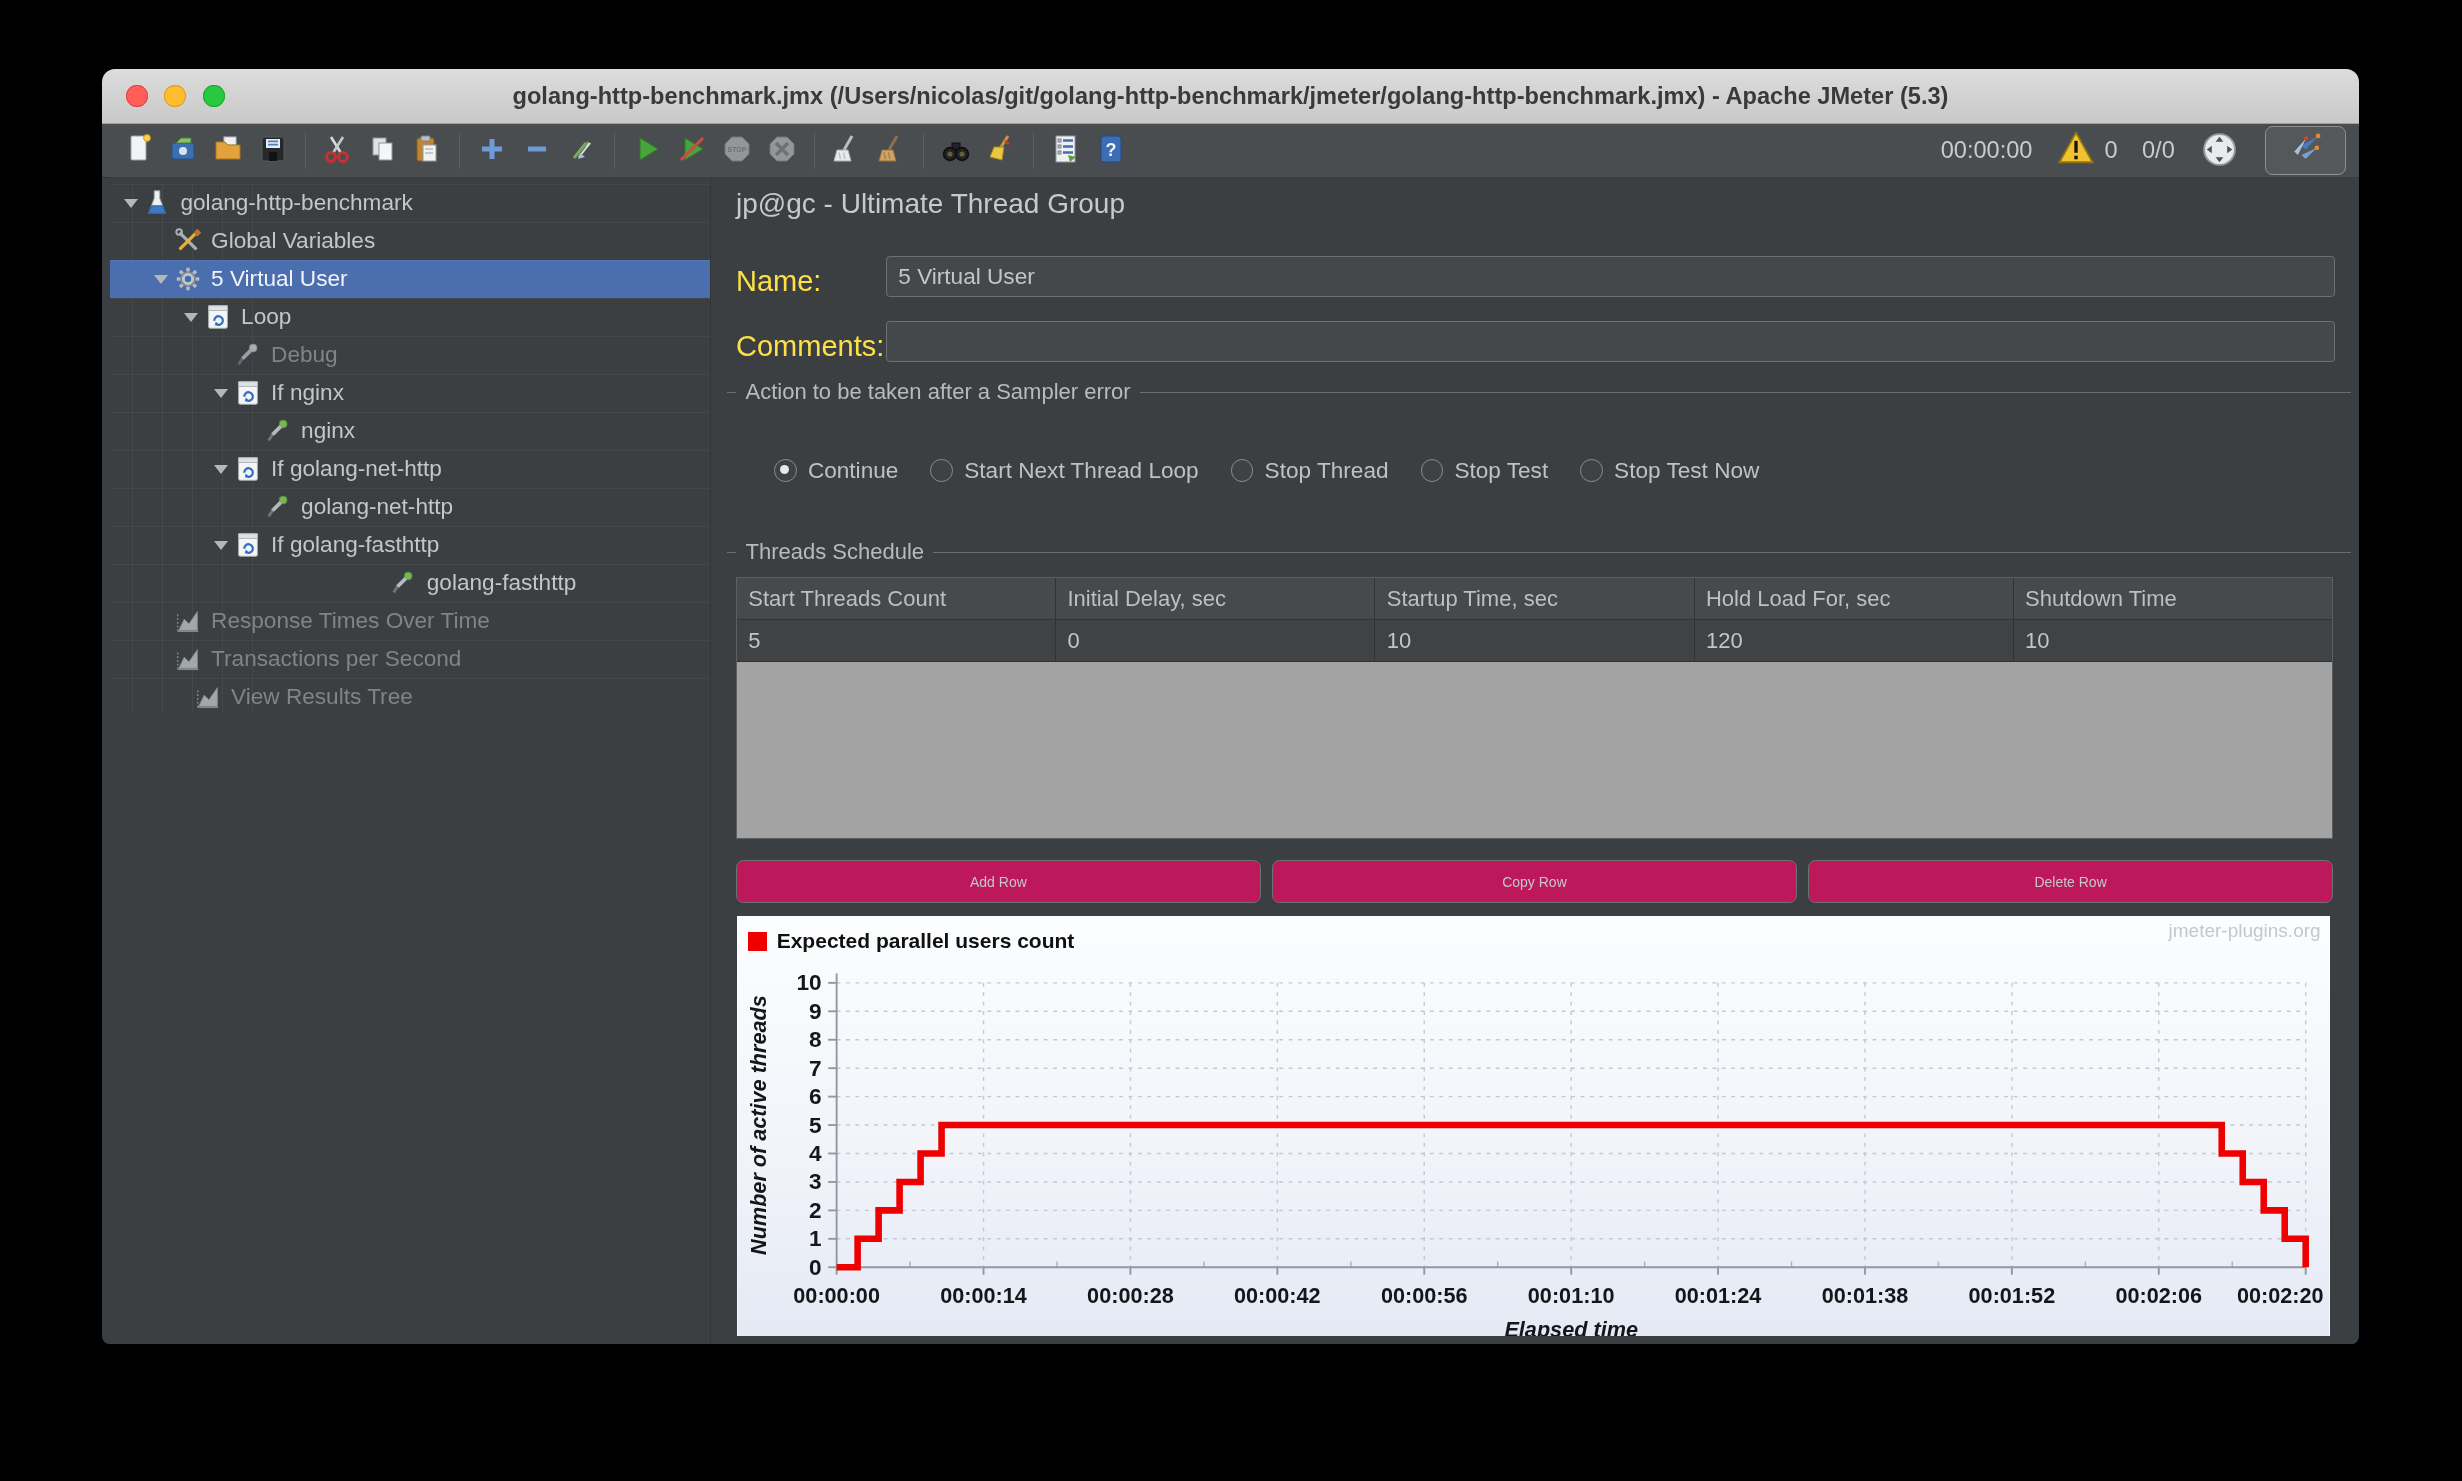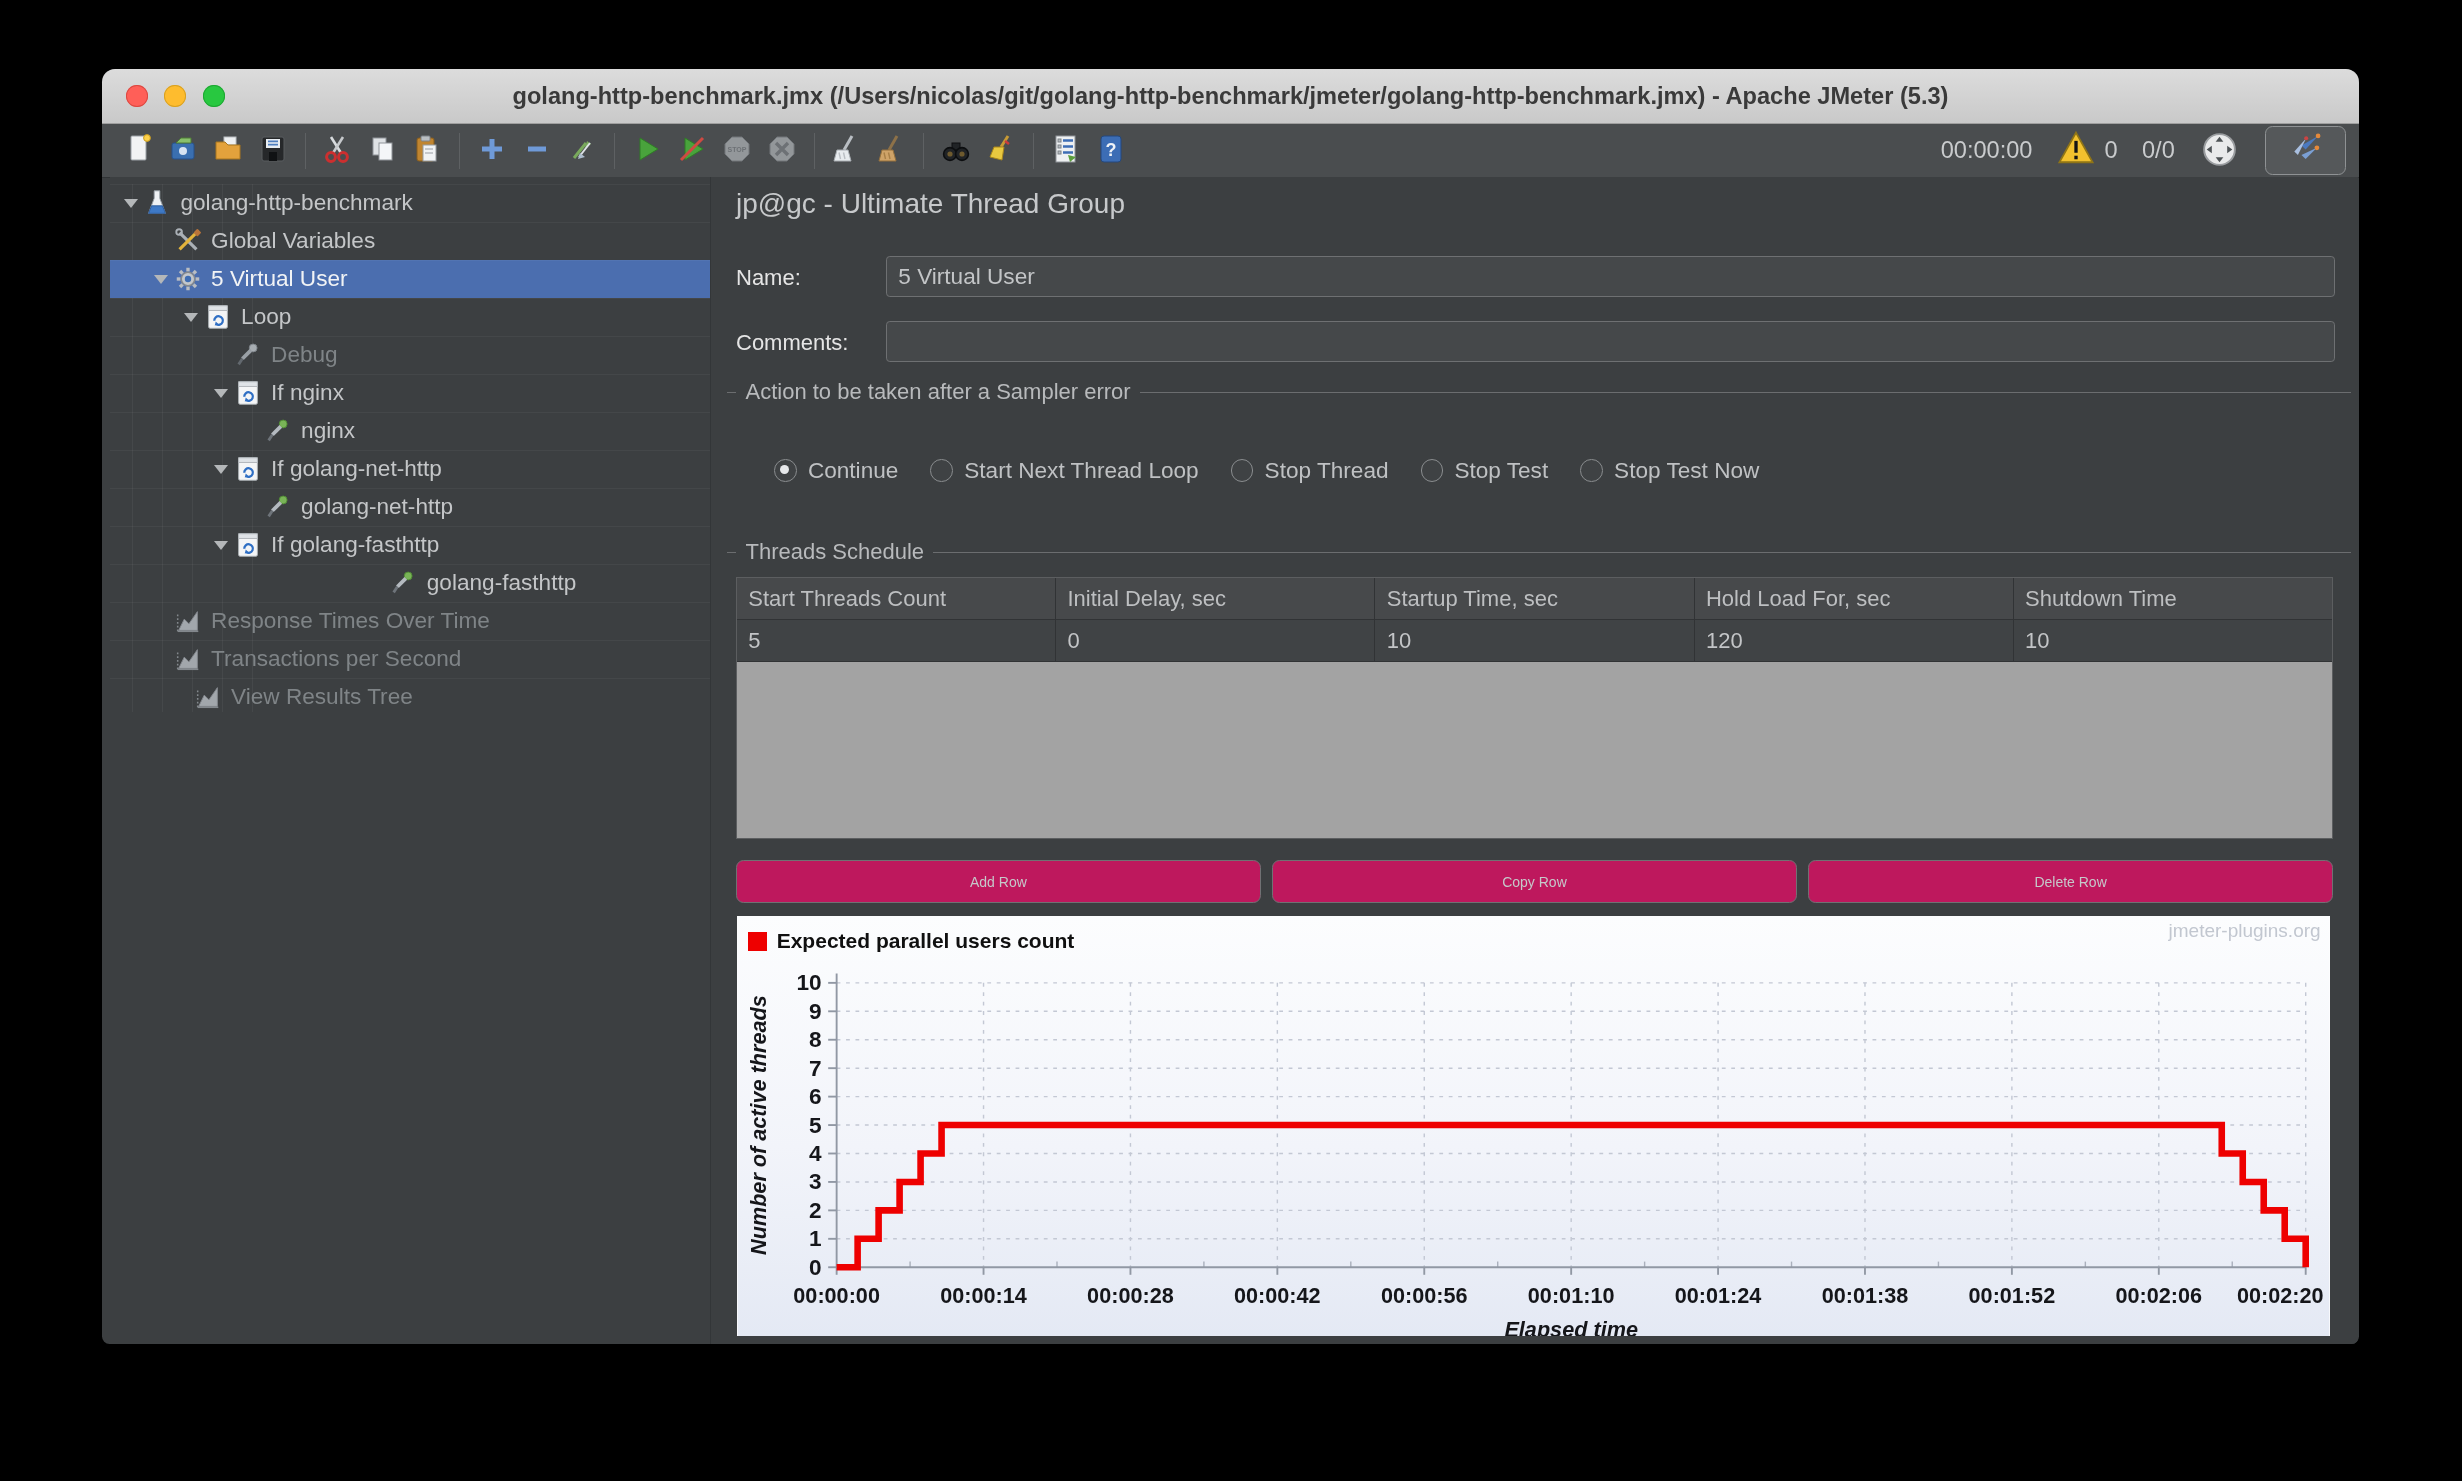--- a/index.html
+++ b/index.html
@@ -41,21 +41,21 @@
   .tree-row .t-label{font-size:22.6px;color:#c4c6c8;white-space:nowrap;}
   .tree-row.selected .t-label{color:#f1f3f5;}
   .tree-row.disabled .t-label{color:#7f8487;}
   
   .splitter{position:absolute;left:608px;top:108px;width:11.3px;bottom:0;background:#3c3f41;
     border-left:0.9px solid #333638;border-right:0.9px solid #333638;}
   .splitter .grip{position:absolute;left:-1.9px;top:577px;color:#8b8e90;font-size:28px;letter-spacing:-3.8px;}
   
   .main{position:absolute;left:619px;top:108px;width:1637px;bottom:0;background:#3c3f41;}
   .panel-title{position:absolute;left:15px;top:11.3px;font-size:28px;font-weight:500;color:#c7c9cb;}
-  .field-row label{position:absolute;left:15px;font-size:22px;color:#e5e5e5;}
+  .field-row label{position:absolute;left:15px;font-size:29px;color:#fde047;}
   .lbl-name{top:88px;}
   .lbl-comments{top:153px;}
   .text-input{position:absolute;left:165px;width:1449px;height:41px;box-sizing:border-box;
     background:#45484a;border:0.9px solid #6e7072;border-radius:3.8px;color:#c3c5c7;
     font-size:22.6px;padding:0 11.3px;font-family:"Liberation Sans",sans-serif;outline:none;}
   .inp-name{top:79px;}
   .inp-comments{top:144px;}
   .group-title{position:absolute;left:5.7px;right:7.5px;display:flex;align-items:center;gap:9.4px;
     font-size:22px;color:#b8babc;white-space:nowrap;}
   .group-title::before{content:"";width:9.4px;height:0.9px;background:#6b6d6f;}

